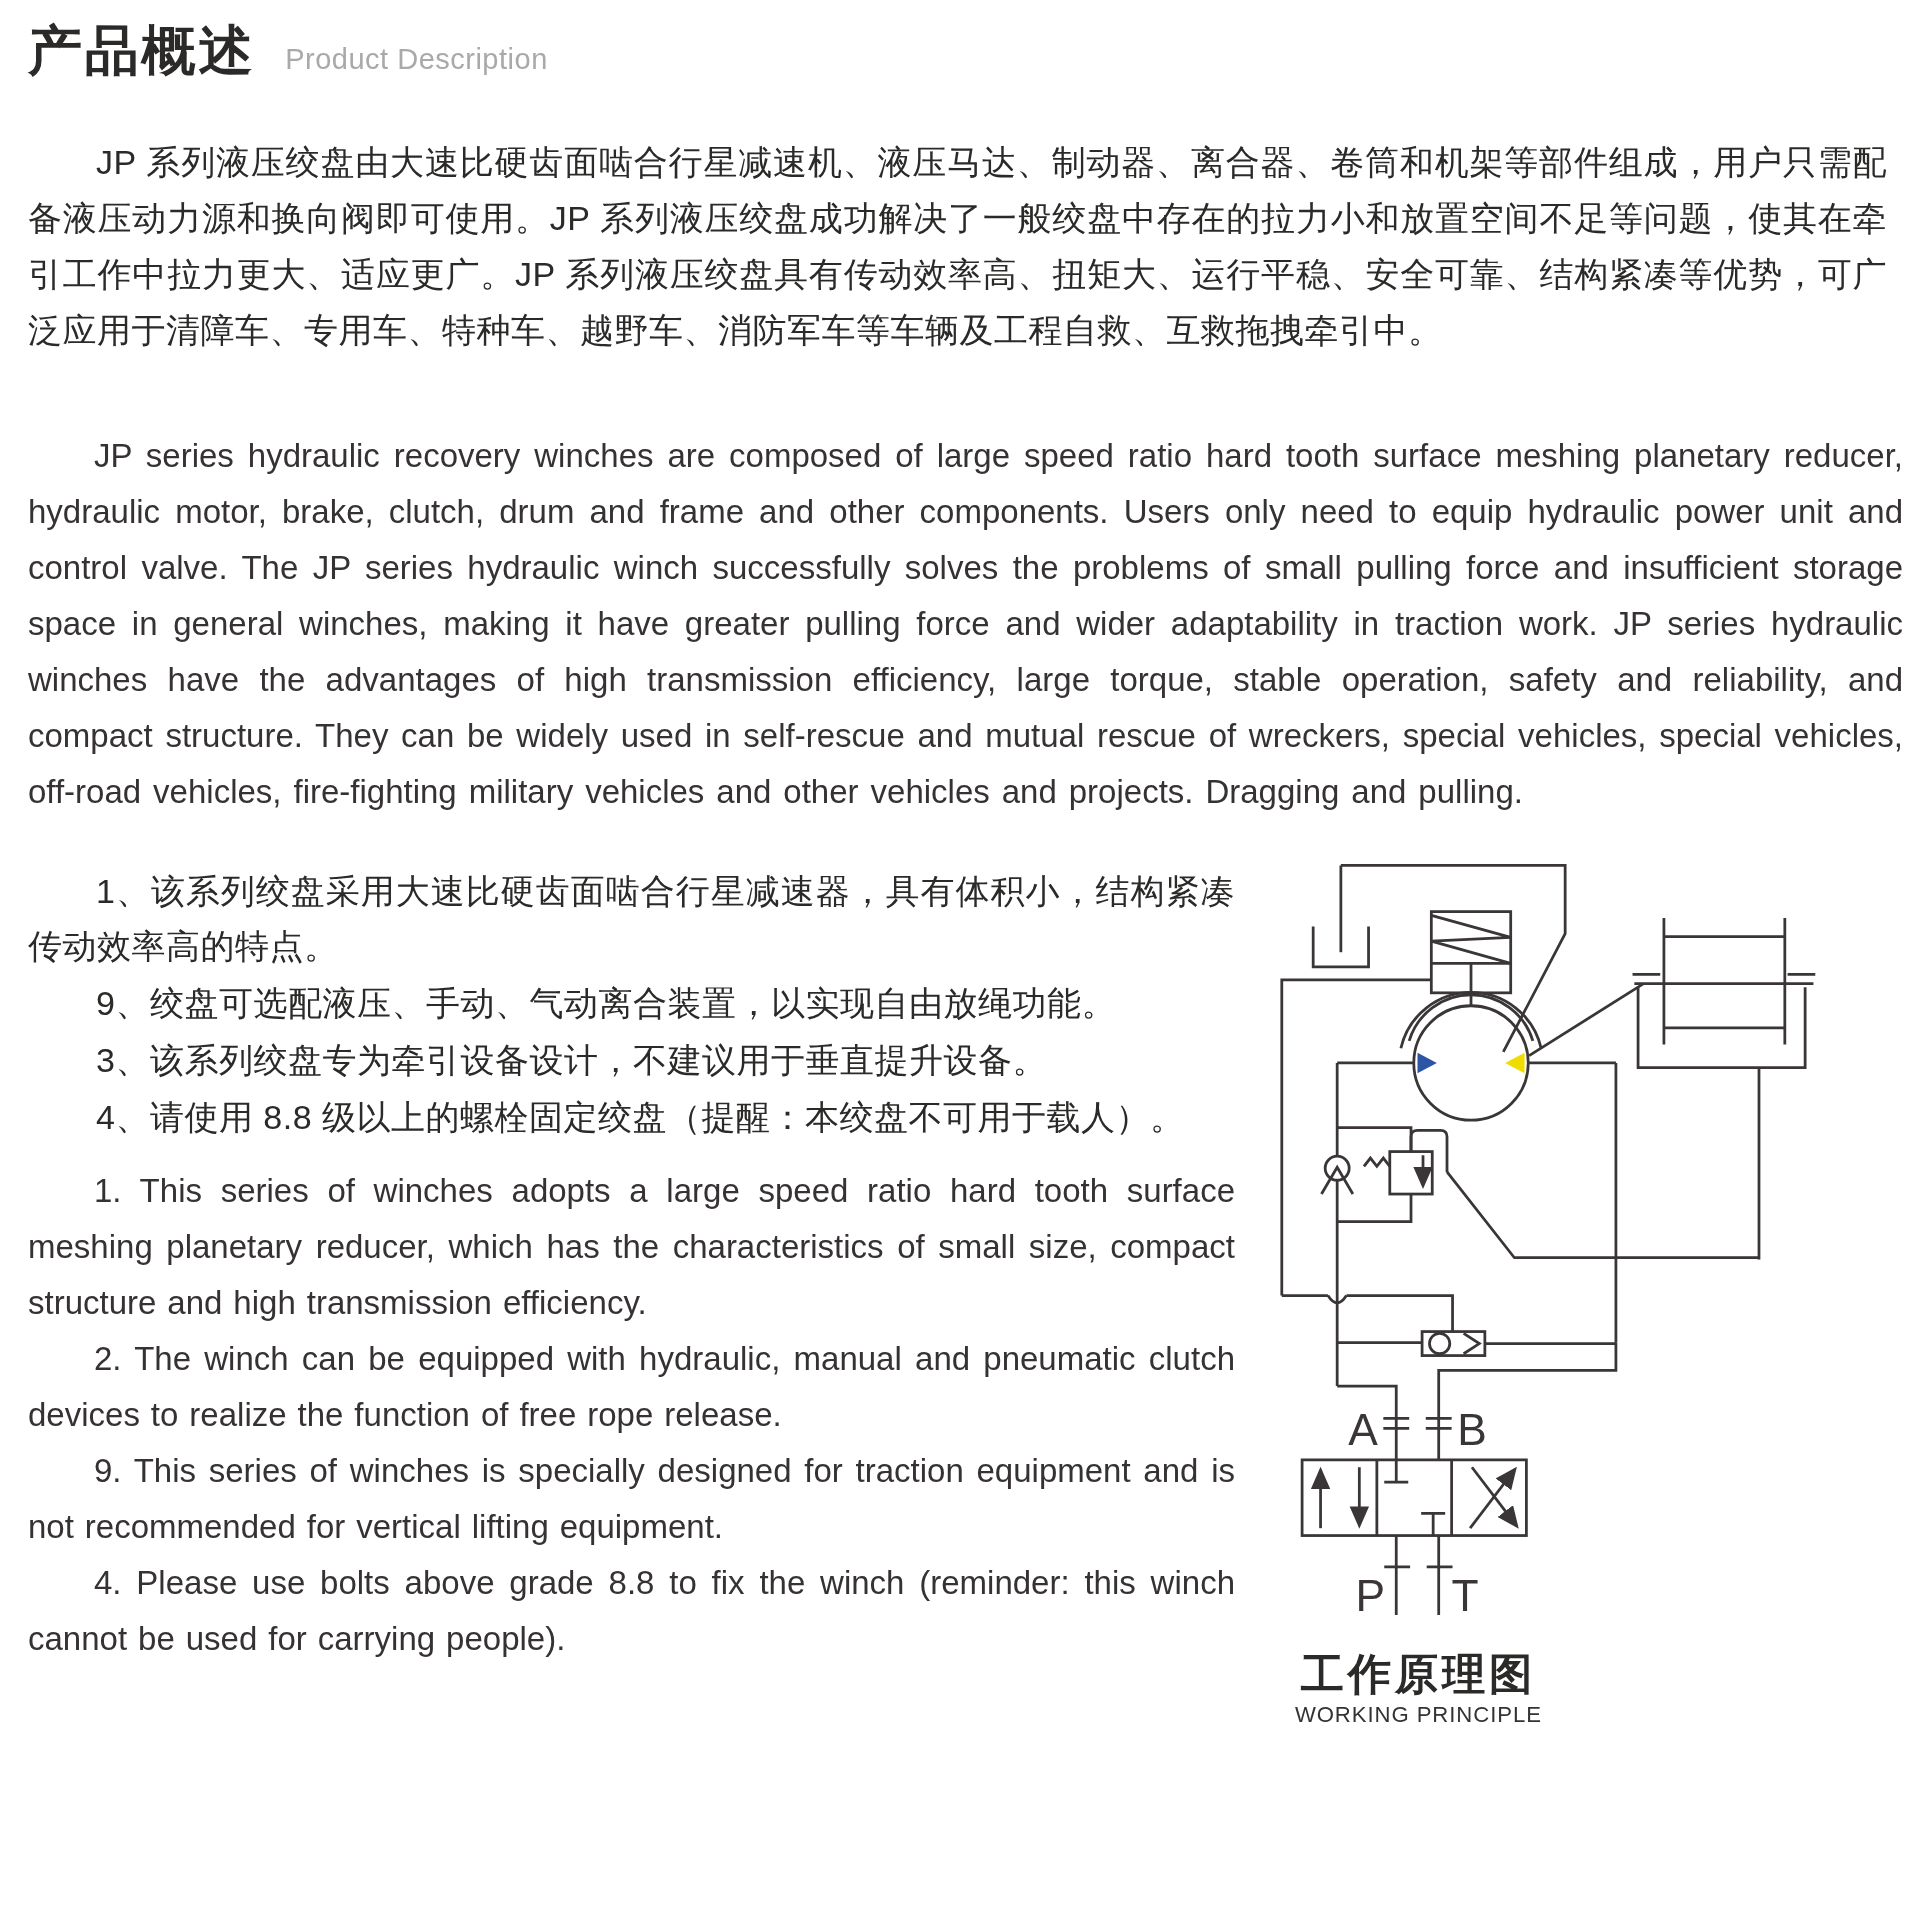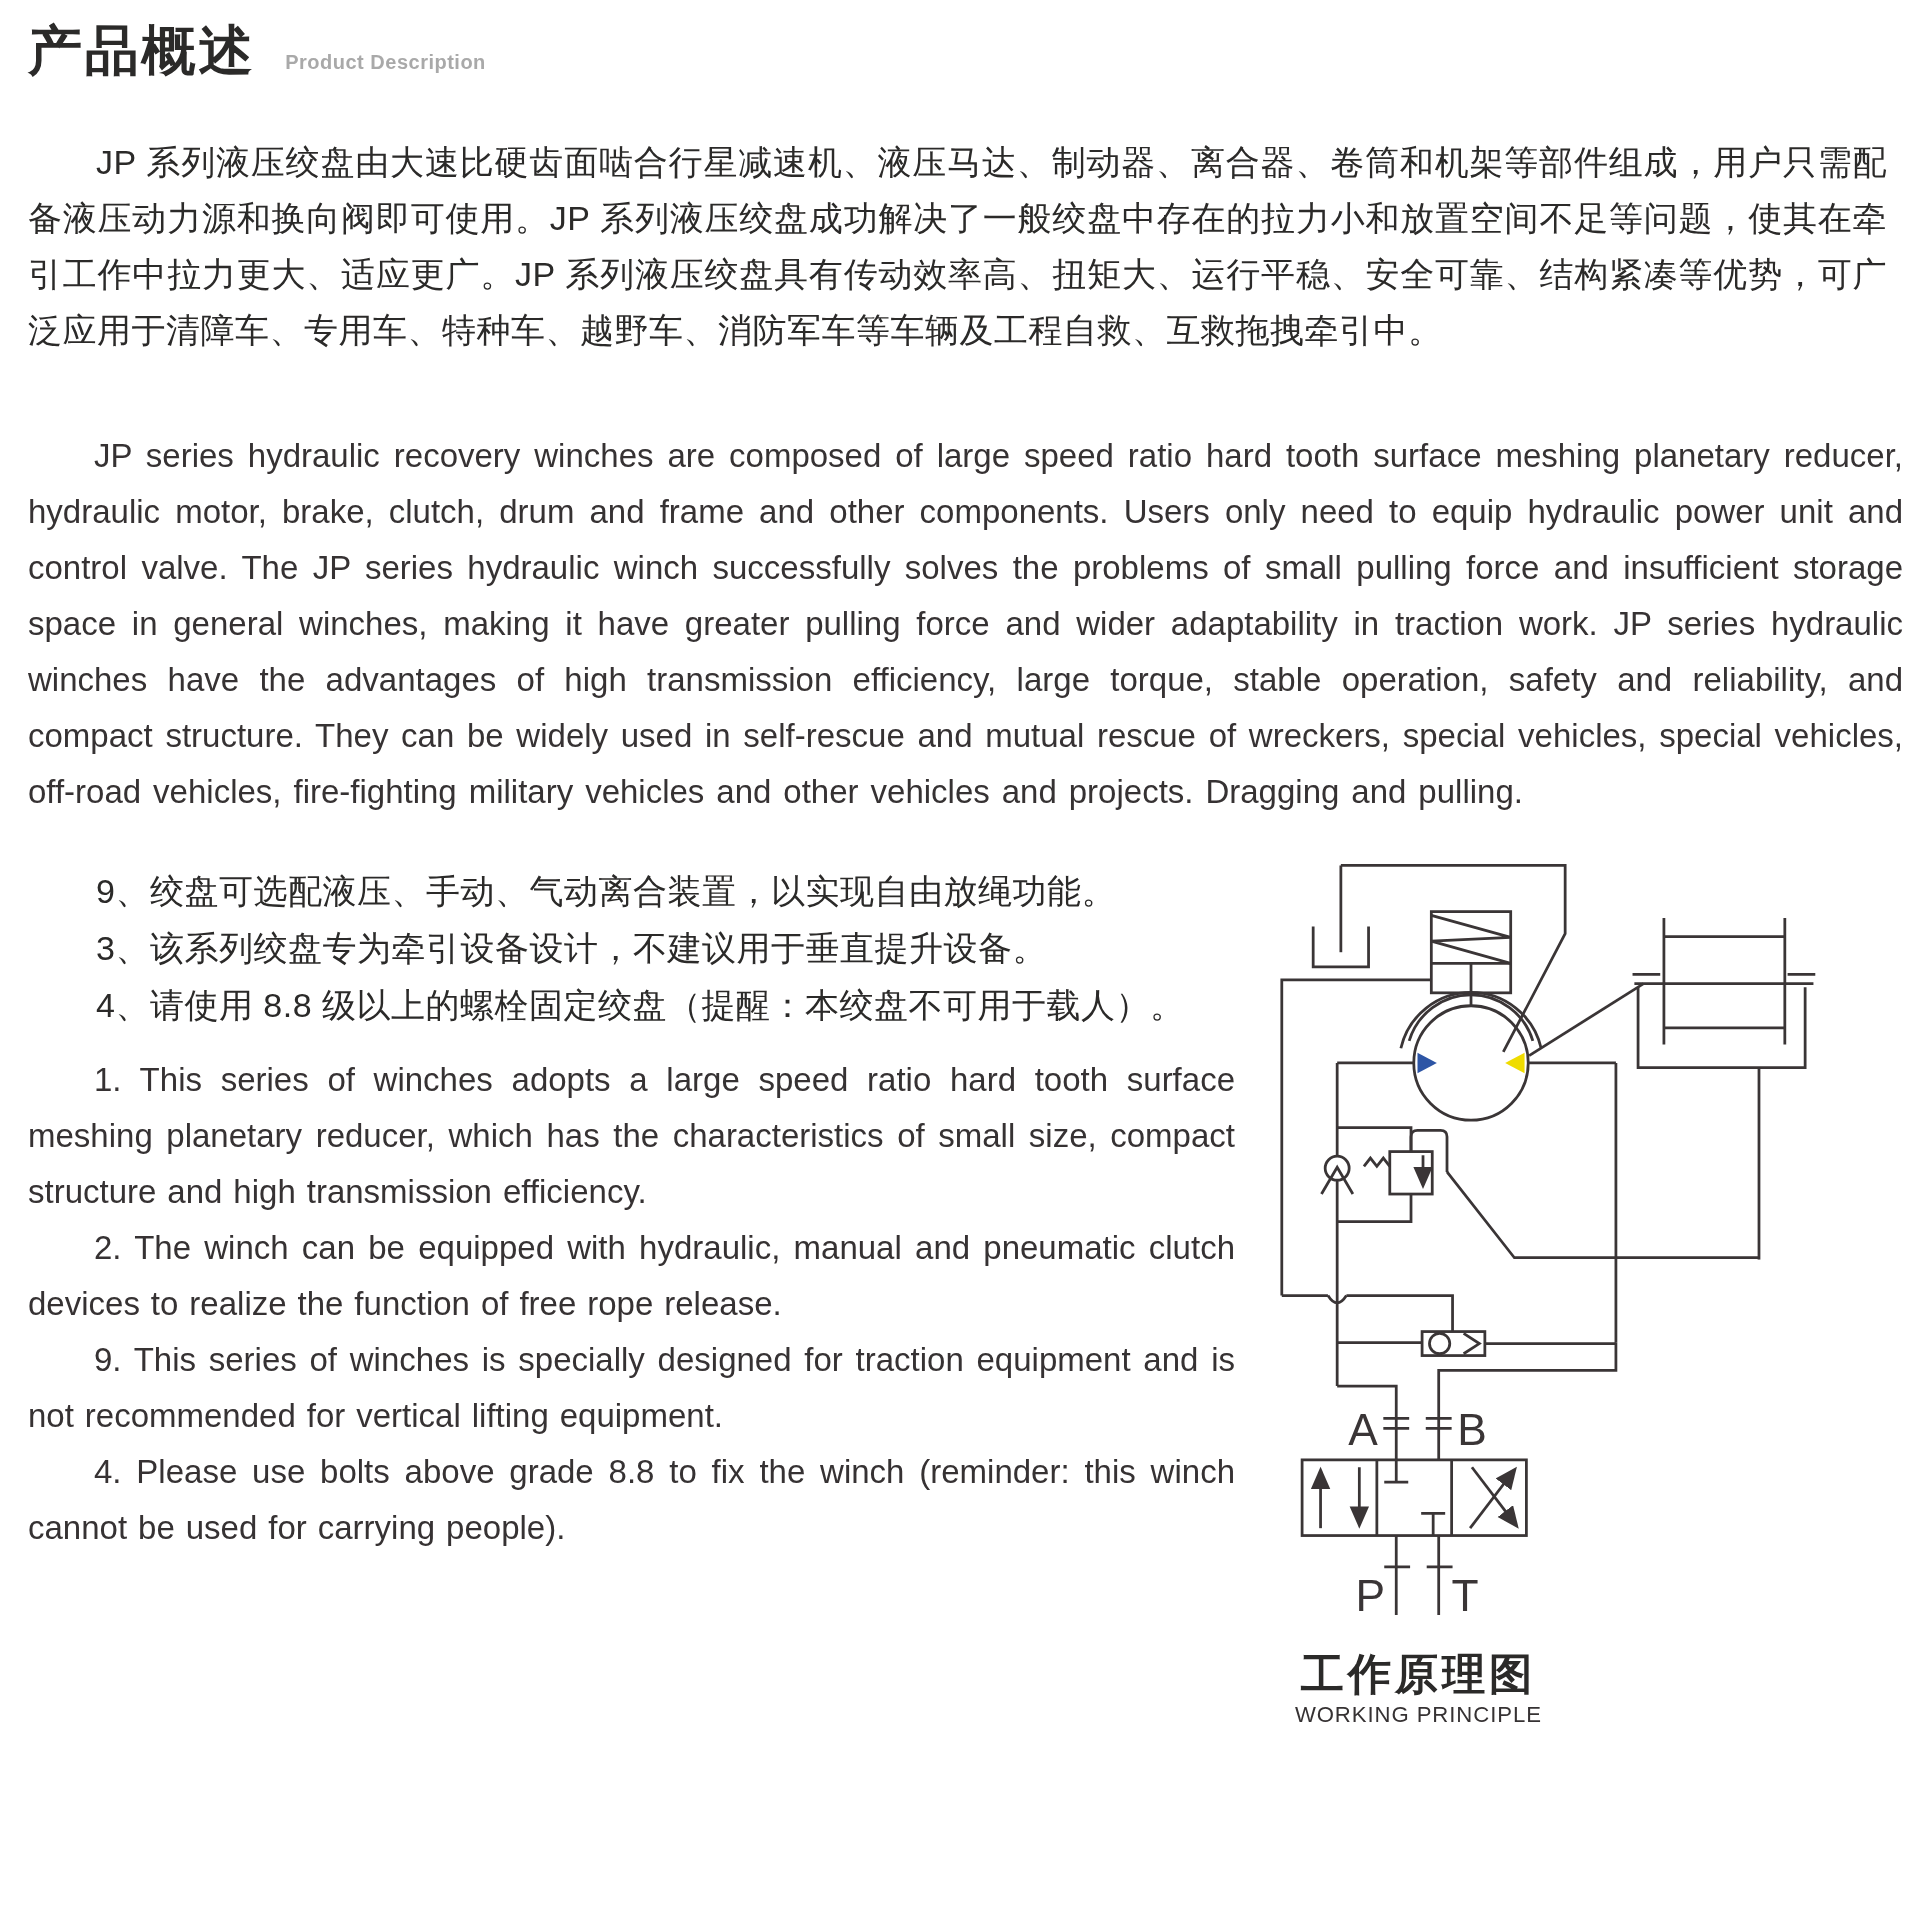--- a/index.html
+++ b/index.html
@@ -7,21 +7,21 @@
     width:1931px;min-height:1932px;
     font-family:"Liberation Sans","DejaVu Sans",sans-serif;
     color:#2b2a29;
     overflow:hidden;
   }
   .page{box-sizing:border-box;width:1931px;padding:14.8px 28px 0 28px;}
 
   
   .sec-head{display:flex;align-items:baseline;gap:30px;}
   .sec-head .zh{font-size:54px;font-weight:600;letter-spacing:2.8px;color:#2b2a29;}
-  .sec-head .en{font-size:20px;font-weight:700;color:#a9a9a9;letter-spacing:0.5px;text-align:right;}
+  .sec-head .en{font-size:29px;font-weight:400;color:#a9a9a9;letter-spacing:0.5px;text-align:right;}
 
   
   .para-zh{
     margin:46px 16px 0 0;font-size:34px;line-height:56px;
     text-align:justify;text-indent:2em;color:#2b2a29;letter-spacing:0.5px;
   }
   .para-en{
     margin:70px 0 0 0;font-size:33px;line-height:56px;
     text-align:justify;text-indent:2em;color:#363233;word-spacing:2.8px;
   }
@@ -51,20 +51,21 @@
 
   <p class="para-zh">JP 系列液压绞盘由大速比硬齿面啮合行星减速机、液压马达、制动器、离合器、卷筒和机架等部件组成，用户只需配备液压动力源和换向阀即可使用。JP 系列液压绞盘成功解决了一般绞盘中存在的拉力小和放置空间不足等问题，使其在牵引工作中拉力更大、适应更广。JP 系列液压绞盘具有传动效率高、扭矩大、运行平稳、安全可靠、结构紧凑等优势，可广泛应用于清障车、专用车、特种车、越野车、消防军车等车辆及工程自救、互救拖拽牵引中。</p>
 
   <p class="para-en">JP series hydraulic recovery winches are composed of large speed ratio hard tooth surface meshing planetary reducer, hydraulic motor, brake, clutch, drum and frame and other components. Users only need to equip hydraulic power unit and control valve. The JP series hydraulic winch successfully solves the problems of small pulling force and insufficient storage space in general winches, making it have greater pulling force and wider adaptability in traction work. JP series hydraulic winches have the advantages of high transmission efficiency, large torque, stable operation, safety and reliability, and compact structure. They can be widely used in self-rescue and mutual rescue of wreckers, special vehicles, special vehicles, off-road vehicles, fire-fighting military vehicles and other vehicles and projects. Dragging and pulling.</p>
 
 
   <div class="cols">
 
     <div class="col-text">
       <div class="list-zh">
+        <p>1、该系列绞盘采用大速比硬齿面啮合行星减速器，具有体积小，结构紧凑传动效率高的特点。</p>
         <p>9、绞盘可选配液压、手动、气动离合装置，以实现自由放绳功能。</p>
         <p>3、该系列绞盘专为牵引设备设计，不建议用于垂直提升设备。</p>
         <p>4、请使用 8.8 级以上的螺栓固定绞盘（提醒：本绞盘不可用于载人）。</p>
       </div>
       <div class="list-en">
         <p>1. This series of winches adopts a large speed ratio hard tooth surface meshing planetary reducer, which has the characteristics of small size, compact structure and high transmission efficiency.</p>
         <p>2. The winch can be equipped with hydraulic, manual and pneumatic clutch devices to realize the function of free rope release.</p>
         <p>9. This series of winches is specially designed for traction equipment and is not recommended for vertical lifting equipment.</p>
         <p>4. Please use bolts above grade 8.8 to fix the winch (reminder: this winch cannot be used for carrying people).</p>
       </div>

